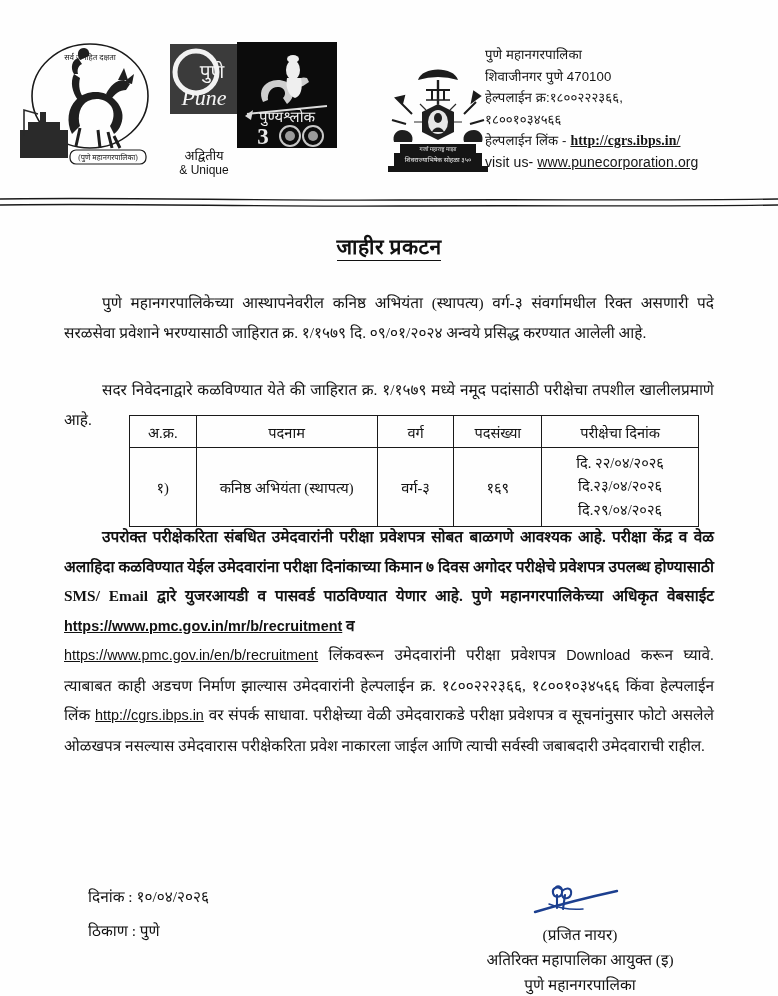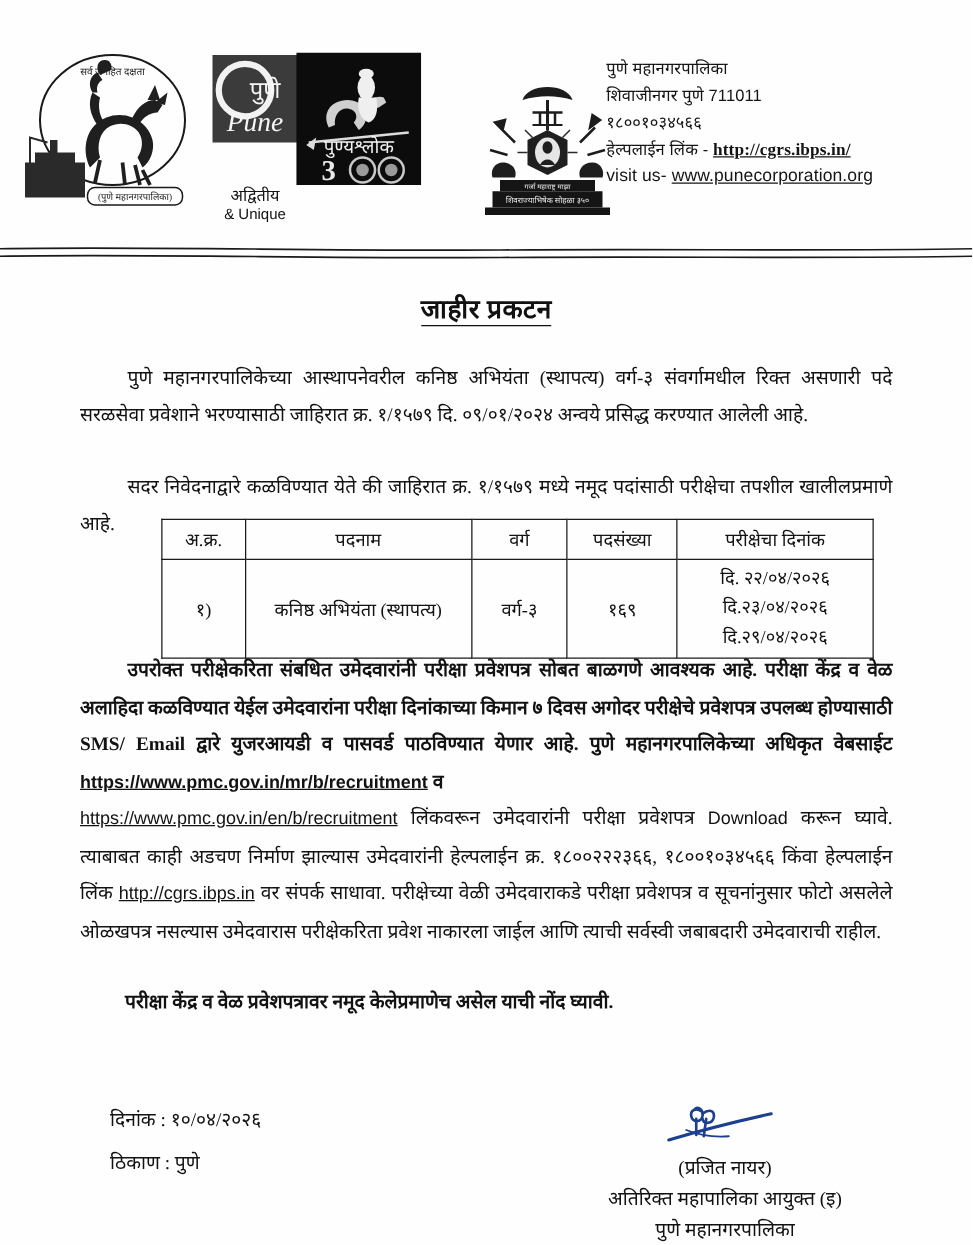--- a/index.html
+++ b/index.html
@@ -305,21 +305,22 @@
         <rect x="22" y="98" width="76" height="9" fill="#151515"></rect>
         <rect x="16" y="107" width="88" height="13" fill="#151515"></rect>
         <rect x="10" y="120" width="100" height="6" fill="#151515"></rect>
         <text x="60" y="105" font-family="Liberation Serif, serif" font-size="5.6" fill="#e9e9e9" text-anchor="middle">गर्जा महाराष्ट्र माझा</text>
         <text x="60" y="116" font-family="Liberation Serif, serif" font-size="6.4" fill="#eeeeee" text-anchor="middle">शिवराज्याभिषेक सोहळा ३५०</text>
       </svg>
     </div>
 
     <div class="header-text">
       <div class="ln">पुणे महानगरपालिका</div>
-      <div class="ln">शिवाजीनगर पुणे 711011</div>
+      <div class="ln">शिवाजीनगर पुणे 470100</div>
+      <div class="ln">हेल्पलाईन क्र:१८००२२२३६६,</div>
       <div class="ln">१८००१०३४५६६</div>
       <div class="ln">
         <span>हेल्पलाईन लिंक -</span>
         <span class="lnk">http://cgrs.ibps.in/</span>
       </div>
       <div class="ln visit">
         <span>visit us-</span>
         <u>www.punecorporation.org</u>
       </div>
     </div>
@@ -381,23 +382,20 @@
   <div class="body-block p4">
     <p class="noind"><span class="lnk-inline">https://www.pmc.gov.in/en/b/recruitment</span>
       <span>लिंकवरून उमेदवारांनी परीक्षा प्रवेशपत्र</span>
       <span class="latin">Download</span>
       <span>करून घ्यावे. त्याबाबत काही अडचण निर्माण झाल्यास उमेदवारांनी हेल्पलाईन क्र. १८००२२२३६६, १८००१०३४५६६ किंवा हेल्पलाईन लिंक</span>
       <span class="lnk-inline">http://cgrs.ibps.in</span>
       <span>वर संपर्क साधावा. परीक्षेच्या वेळी उमेदवाराकडे परीक्षा प्रवेशपत्र व सूचनांनुसार फोटो असलेले ओळखपत्र नसल्यास उमेदवारास परीक्षेकरिता प्रवेश नाकारला जाईल आणि त्याची सर्वस्वी जबाबदारी उमेदवाराची राहील.</span>
     </p>
   </div>
 
-  <div class="body-block p5">
-    <span>परीक्षा केंद्र व वेळ प्रवेशपत्रावर नमूद केलेप्रमाणेच असेल याची नोंद घ्यावी.</span>
-  </div>
 
   <div class="footer-left">
     <div>
       <span>दिनांक :</span>
       <span>१०/०४/२०२६</span>
     </div>
     <div>
       <span>ठिकाण :</span>
       <span>पुणे</span>
     </div>

